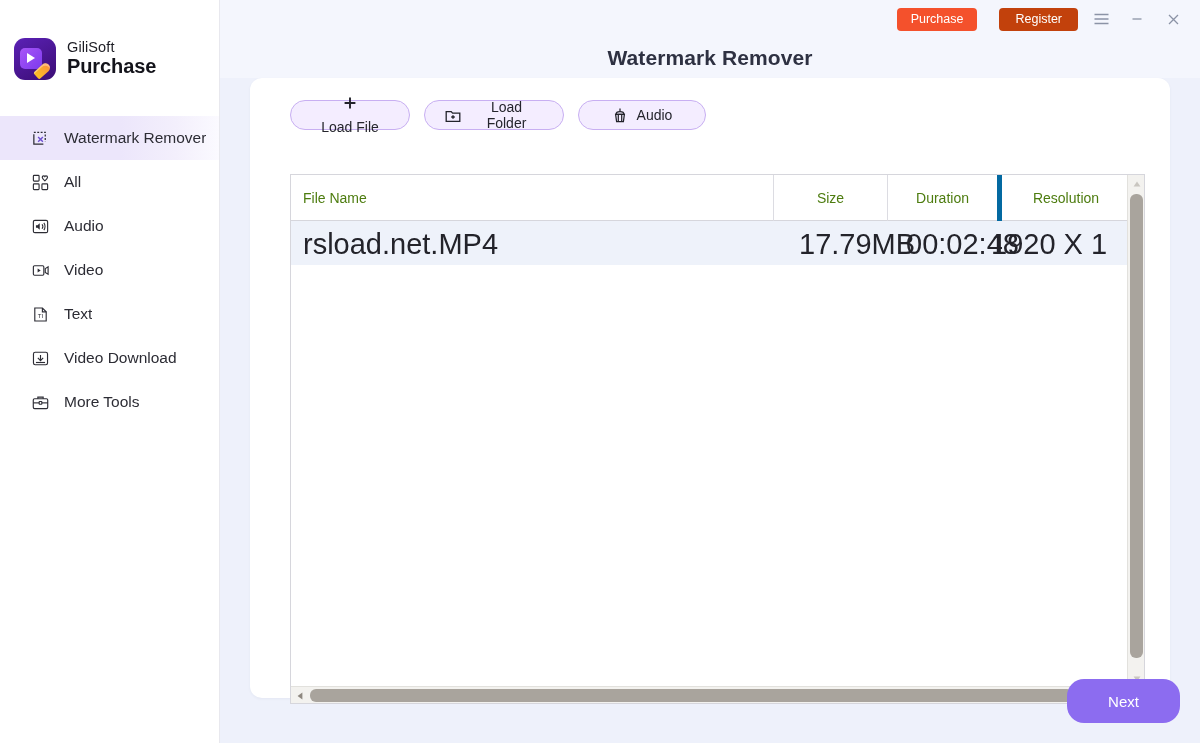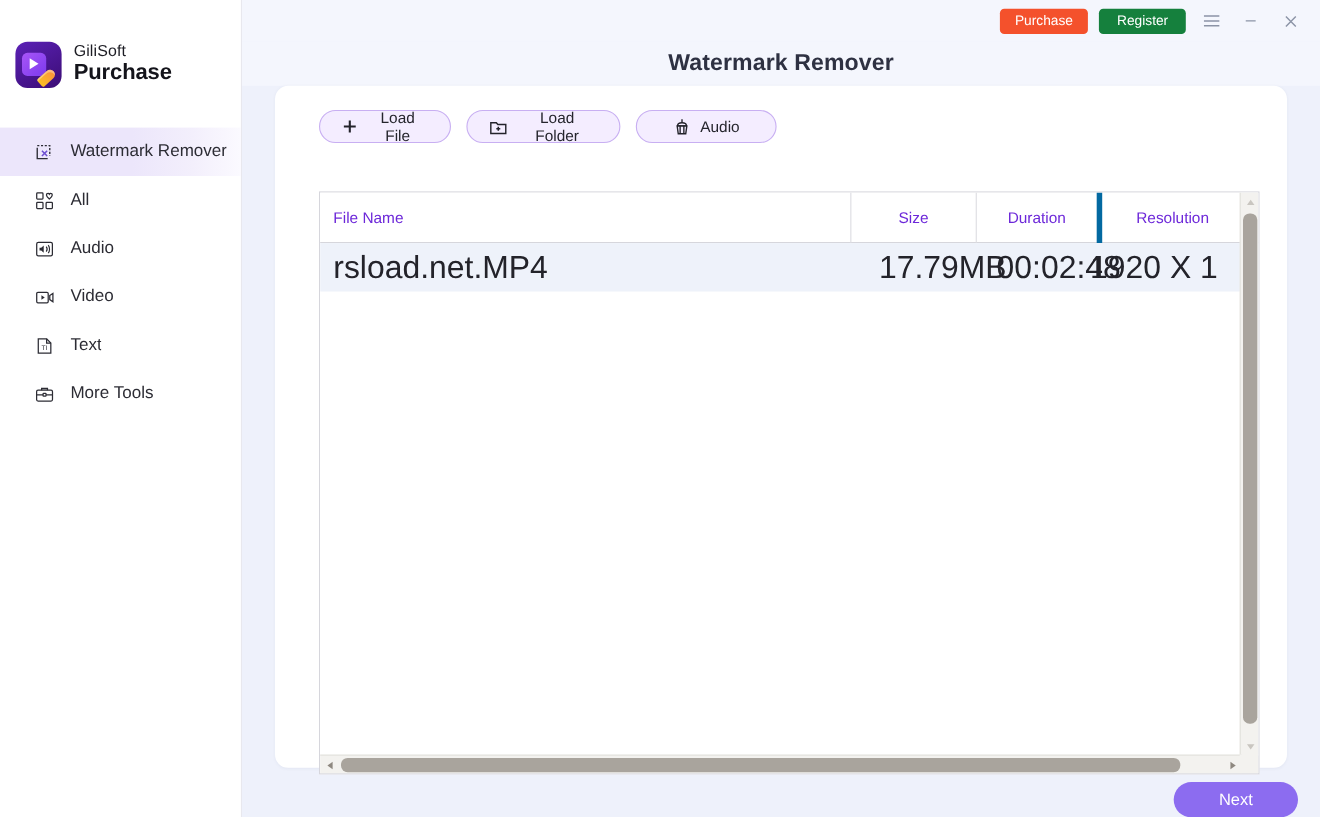--- a/index.html
+++ b/index.html
@@ -106,30 +106,31 @@
     font-size: 12.5px;
     border-radius: 4px;
     padding: 0 14px;
     height: 23px;
     display: flex; align-items: center; justify-content: center;
     cursor: pointer;
     border: none;
     font-family: inherit;
   }
   .btn-register {
-    background: #15803d;
+    background: #c2410c;
     color: #fff;
     font-size: 12.5px;
     border-radius: 4px;
     padding: 0 16px;
     height: 23px;
     display: flex; align-items: center; justify-content: center;
     cursor: pointer;
     border: none;
     font-family: inherit;
+    margin-left: 12px;
   }
   .wctrl {
     width: 26px; height: 26px;
     display: flex; align-items: center; justify-content: center;
     color: #8b93a6;
     cursor: pointer;
   }
   .wctrl svg { display: block; }
 
   .page-title {
@@ -162,21 +163,21 @@
     background: #f4edff;
     border-radius: 15px;
     display: flex; align-items: center; justify-content: center;
     gap: 9px;
     font-size: 14px;
     color: #25252d;
     cursor: pointer;
     font-family: inherit;
     padding: 0 20px;
   }
-  .tool-btn.b1 { width: 120px; }
+  .tool-btn.b1 { width: 120px; flex-direction: column; }
   .tool-btn.b2 { width: 140px; }
   .tool-btn.b3 { width: 128px; }
   .tool-btn .ico { display: flex; align-items: center; }
   .tool-btn .ico svg { display: block; }
 
   
   .table-wrap {
     position: absolute;
     left: 40px; top: 96px;
     width: 855px; height: 530px;
@@ -186,21 +187,21 @@
   }
   .thead {
     display: flex;
     height: 46px;
     border-bottom: 1px solid #d6d6dc;
     background: #fff;
   }
   .th {
     display: flex; align-items: center;
     font-size: 14px;
-    color: #6d28d9;
+    color: #4d7c0f;
     height: 46px;
   }
   .th.c0 { width: 483px; padding-left: 12px; border-right: 1px solid #dcdce2; }
   .th.c1 { width: 114px; justify-content: center; border-right: 1px solid #dcdce2; }
   .th.c2 { width: 114px; justify-content: center; border-right: 5px solid #0369a1; }
   .th.c3 { width: 128px; justify-content: center; }
 
   .tbody { position: relative; height: 466px; background:#fff; overflow:hidden; }
   .trow {
     position: relative;
@@ -272,22 +273,22 @@
   .corner {
     position: absolute;
     right: 0; bottom: 0;
     width: 17px; height: 17px;
     background: #f3f2ef;
   }
 
   
   .btn-next {
     position: absolute;
-    right: 20px; bottom: 0;
-    width: 113px; height: 32px;
+    right: 20px; bottom: 20px;
+    width: 113px; height: 44px;
     border-radius: 17px;
     background: #8c6cf0;
     color: #ffffff;
     font-size: 15px;
     border: none;
     cursor: pointer;
     font-family: inherit;
     display: flex; align-items: center; justify-content: center;
   }
 </style>
@@ -363,20 +364,30 @@
           <svg width="19" height="19" viewBox="0 0 20 20" fill="none" stroke="#2c2c34" stroke-width="1.2">
             <path d="M4 3.2h8l4 4v9.6H4z"></path>
             <path d="M12 3.2v4h4"></path>
             <text x="10" y="14" font-size="6.4" fill="#2c2c34" stroke="none" text-anchor="middle" font-family="Liberation Sans, sans-serif">TI</text>
           </svg>
         </span>
         <span class="nav-label">Text</span>
       </div>
 
 
+      <div class="nav-item">
+        <span class="nav-icon">
+          <svg width="19" height="19" viewBox="0 0 20 20" fill="none" stroke="#2c2c34" stroke-width="1.2">
+            <rect x="2.6" y="3.4" width="14.8" height="13.2" rx="1.8"></rect>
+            <path d="M10 6.2v6M7.2 9.4L10 12.2l2.8-2.8"></path>
+            <path d="M5.2 14.2h9.6"></path>
+          </svg>
+        </span>
+        <span class="nav-label">Video Download</span>
+      </div>
 
       <div class="nav-item">
         <span class="nav-icon">
           <svg width="19" height="19" viewBox="0 0 20 20" fill="none" stroke="#2c2c34" stroke-width="1.2">
             <rect x="2.4" y="6" width="15.2" height="10.4" rx="1.4"></rect>
             <path d="M7.2 6V4.4h5.6V6"></path>
             <path d="M2.4 10.4h15.2"></path>
             <rect x="8.6" y="9" width="2.8" height="2.8" rx="0.5" fill="#fff"></rect>
           </svg>
         </span>

